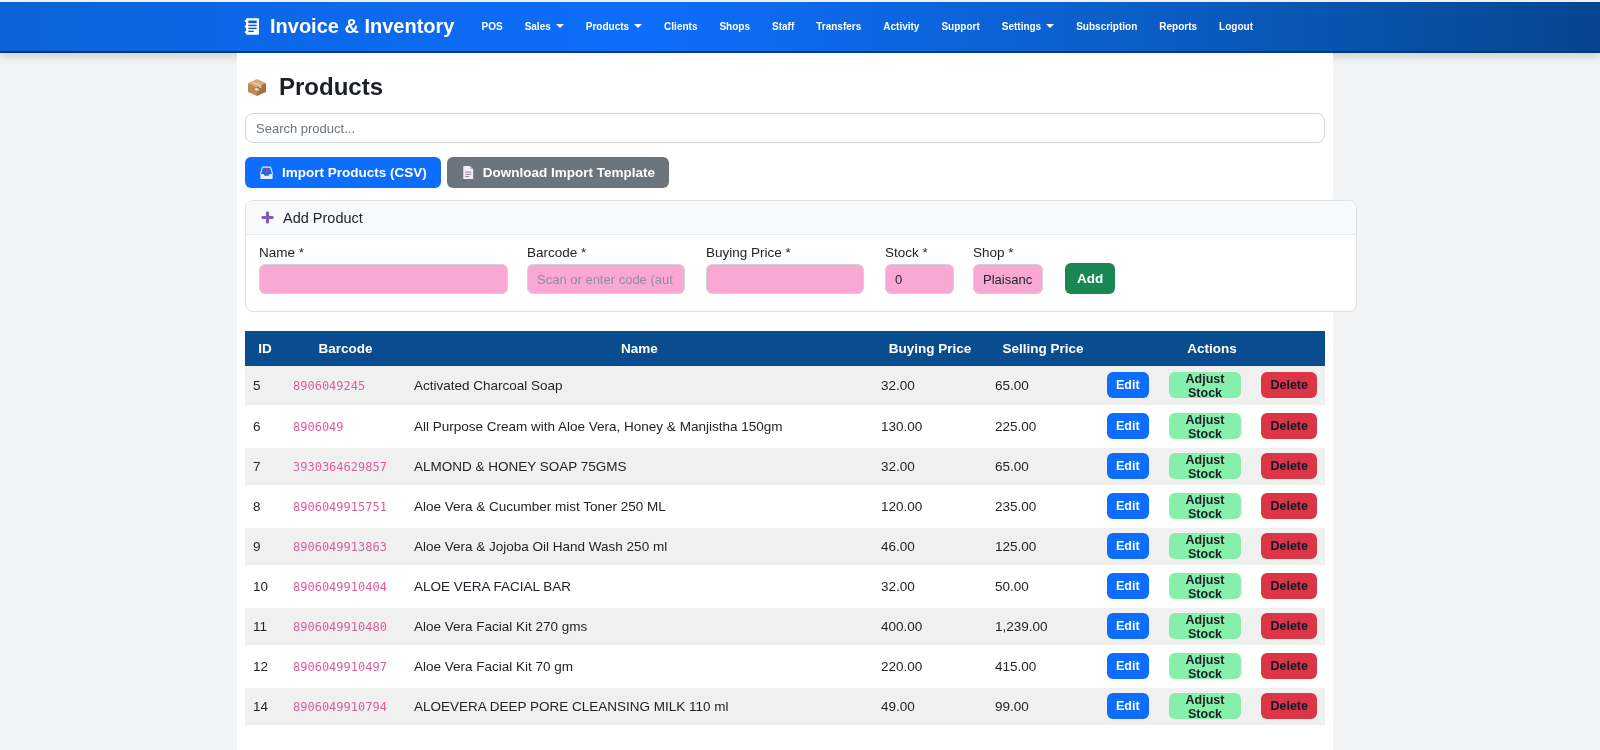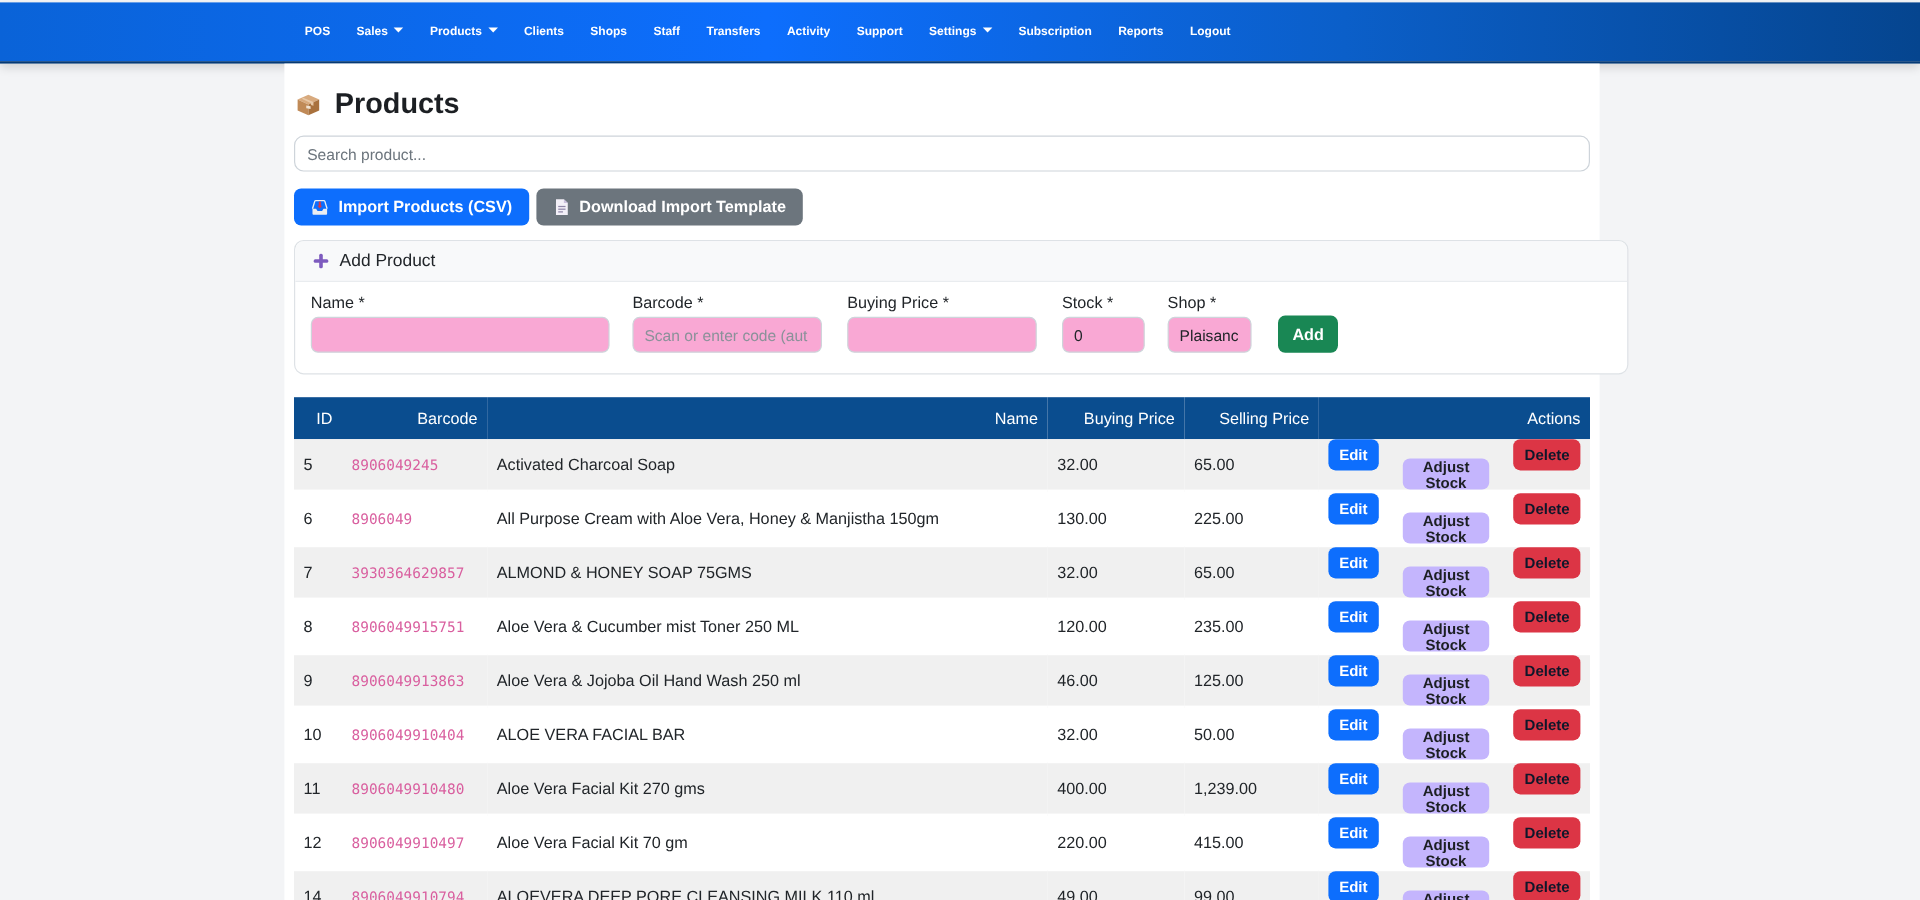--- a/index.html
+++ b/index.html
@@ -56,39 +56,54 @@
     cursor:pointer; }
   .w-name{width:249px;margin-right:19px;} .w-barcode{width:158px;margin-right:21px;}
   .w-buy{width:158px;margin-right:21px;} .w-sell{width:156px;margin-right:22px;}
   .w-stock{width:69px;margin-right:19px;} .w-shop{width:70px;margin-right:22px;}
   .btn-add { background:#198754; color:#fff; height:31px; border:none; border-radius:6px;
     font-size:13.5px; font-weight:700; padding:0 12px; cursor:pointer;
     font-family:"Liberation Sans", sans-serif; }
 
   
   table { margin-top:19px; width:1080px; border-collapse:collapse; font-size:13.5px; }
-  thead th { background:#0a4d8f; color:#fff; text-align:right; font-weight:400;
+  thead th { background:#0a4d8f; color:#fff; text-align:center; font-weight:700;
     height:35px; padding:0 8px; }
   tbody td { height:40px; padding:0 8px; border-bottom:3px solid #fff; }
   tbody tr:nth-child(odd) td { background:#f0f0f0; }
   tbody tr:nth-child(even) td { background:#fff; }
   .col-id{width:40px;} .col-bar{width:121px;} .col-name{width:467px;}
   .col-buy{width:114px;} .col-sell{width:112px;} .col-act{width:226px;}
   .barcode { font-family:"DejaVu Sans Mono", monospace; font-size:12px; color:#d95f9f;margin-top:40px; }
   .row-btns { display:flex; gap:20px; }
   .rbtn { border:none; border-radius:6px; font-size:12.5px; font-weight:700;
     height:26px; padding:0 9px; cursor:pointer; font-family:"Liberation Sans", sans-serif; }
   .rbtn-edit { background:#0d6efd; color:#fff; }
-  .rbtn-adjust { background:#c4b5fd; color:#1c1f23;margin-top:16px; }
+  .rbtn-adjust { background:#86efac; color:#1c1f23; }
   .rbtn-delete { background:#dc3545; color:#0f172a; }
 </style>
 </head>
 <body>
 
 <div class="navbar">
+  <a class="brand">
+    <span style="display:inline-flex;">
+      <svg width="19" height="19" viewBox="0 0 16 16">
+        <rect x="2.5" y="1" width="11" height="14" rx="1" fill="#ffffff"></rect>
+        <rect x="4.5" y="3" width="7" height="2.2" fill="#0a58ca"></rect>
+        <rect x="4.5" y="6.5" width="7" height="1.2" fill="#0a58ca"></rect>
+        <rect x="4.5" y="9" width="7" height="1.2" fill="#0a58ca"></rect>
+        <rect x="4.5" y="11.5" width="4.5" height="1.2" fill="#0a58ca"></rect>
+        <rect x="1.5" y="2.5" width="1.6" height="1.6" fill="#ffffff"></rect>
+        <rect x="1.5" y="7.2" width="1.6" height="1.6" fill="#ffffff"></rect>
+        <rect x="1.5" y="11.9" width="1.6" height="1.6" fill="#ffffff"></rect>
+      </svg>
+    </span>
+    <span>Invoice &amp; Inventory</span>
+  </a>
   <nav class="nav-items">
       <a class="nav-item">POS</a>
       <a class="nav-item">Sales<span class="caret"></span></a>
       <a class="nav-item">Products<span class="caret"></span></a>
       <a class="nav-item">Clients</a>
       <a class="nav-item">Shops</a>
       <a class="nav-item">Staff</a>
       <a class="nav-item">Transfers</a>
       <a class="nav-item">Activity</a>
       <a class="nav-item">Support</a>

